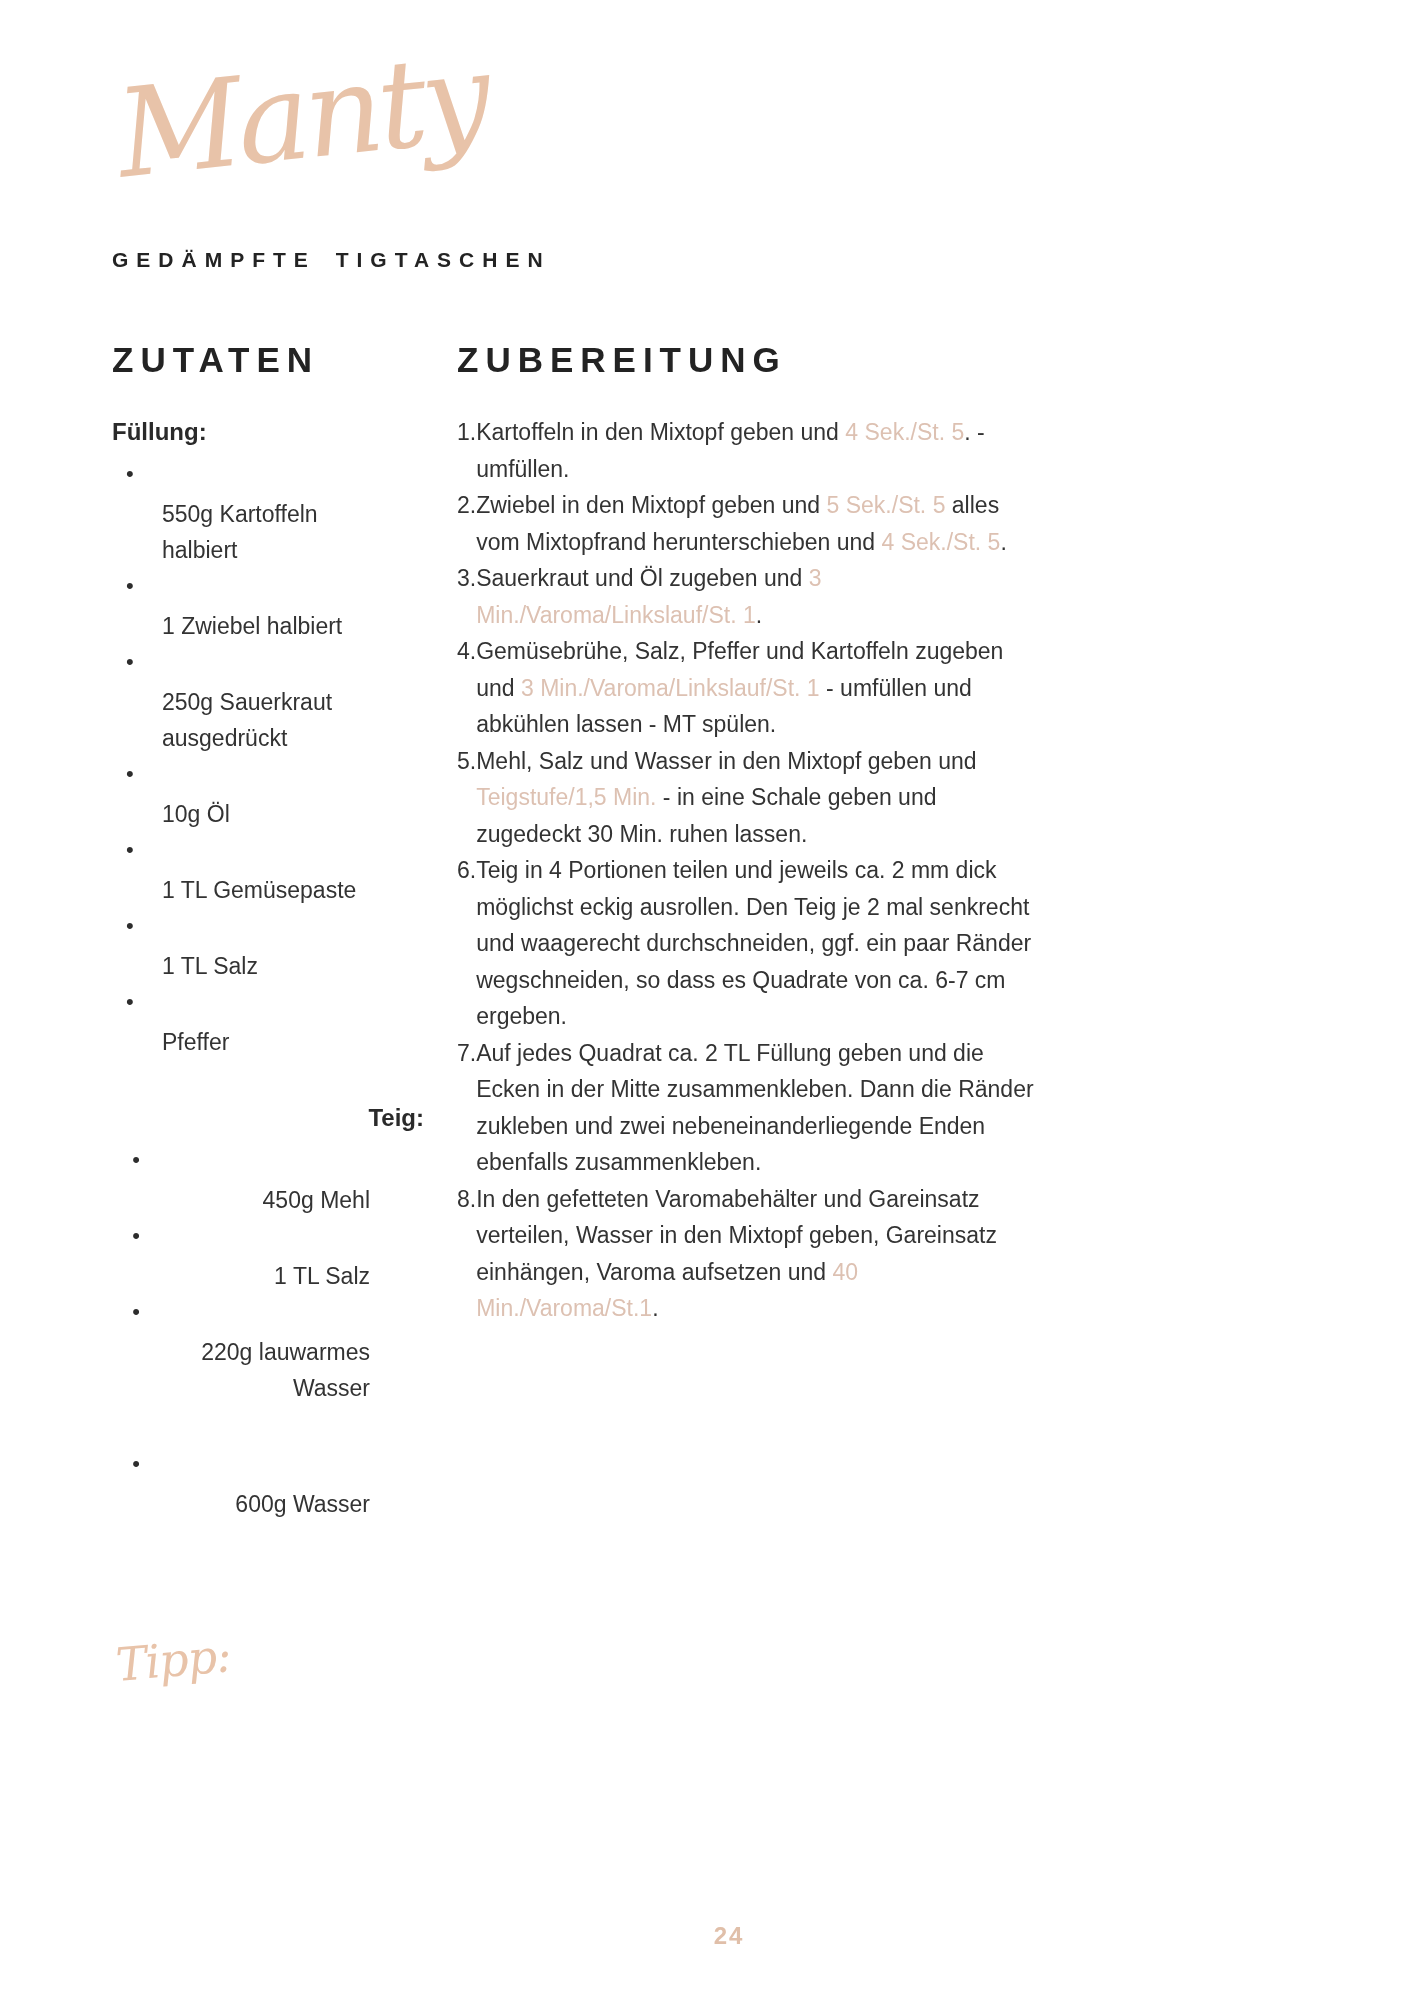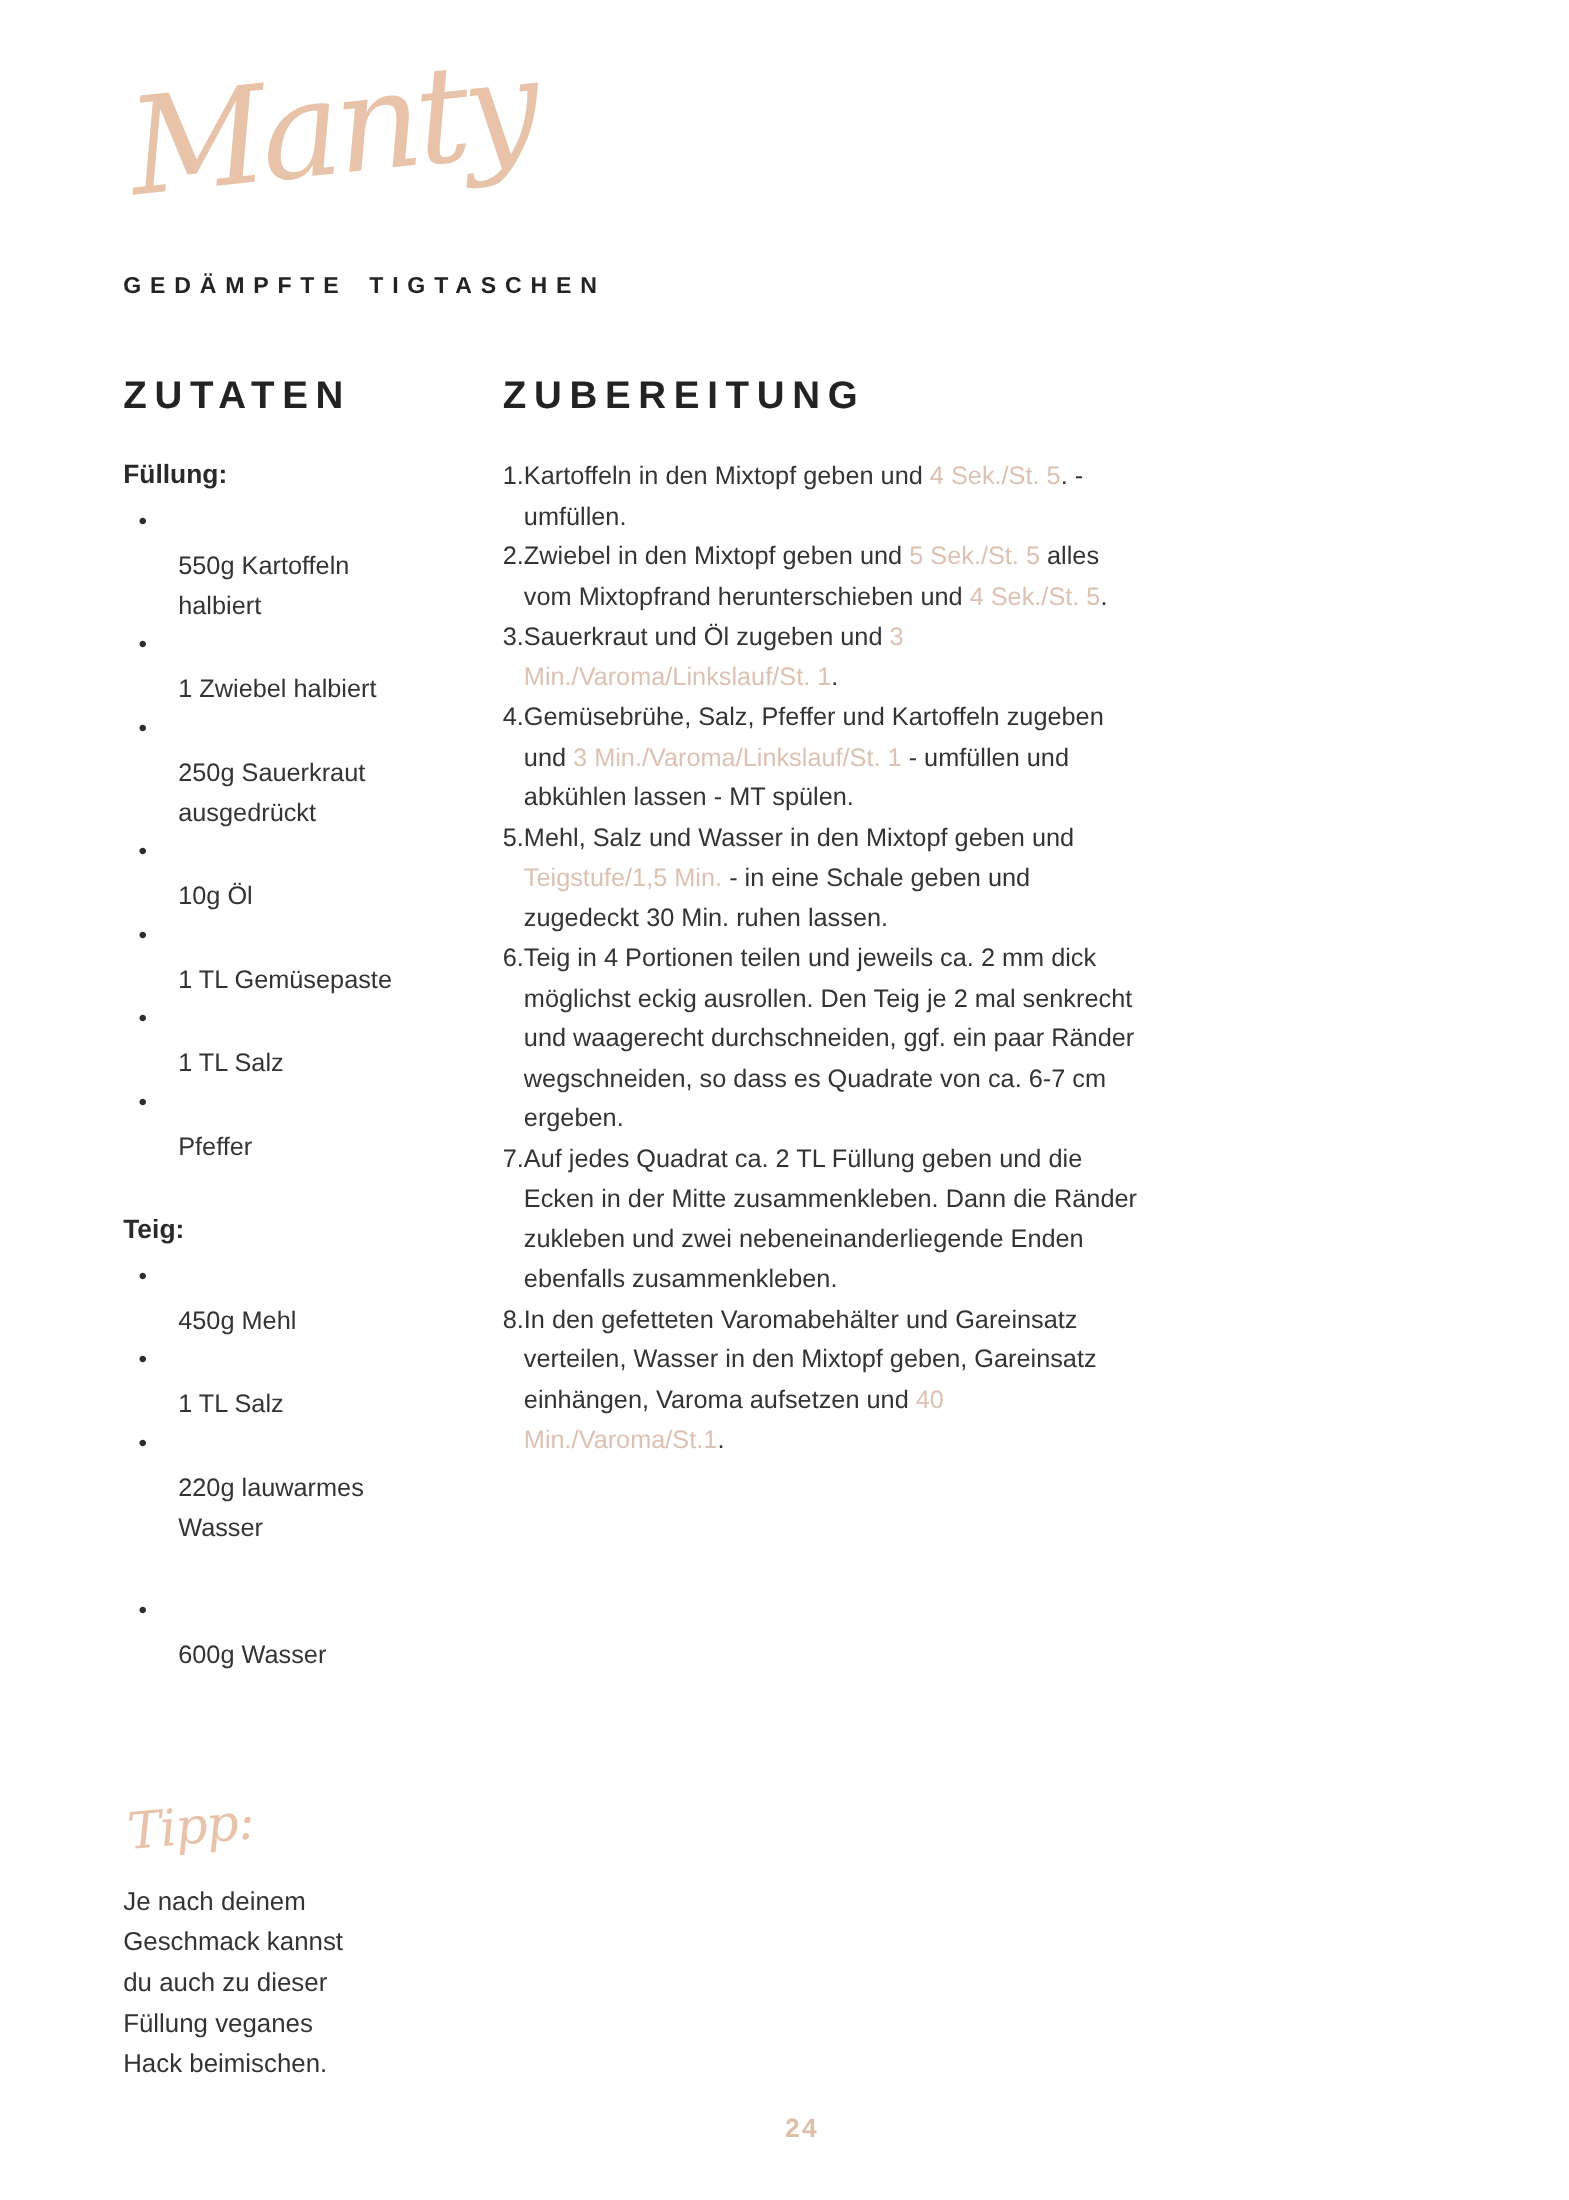--- a/index.html
+++ b/index.html
@@ -30,21 +30,21 @@
   .col-left{width:312px;flex:0 0 312px;}
   .col-right{width:585px;flex:0 0 585px;margin-left:33px;}
   .col-heading{
     font-size:35px;font-weight:700;letter-spacing:7px;word-spacing:4px;
     color:var(--ink-strong);margin-bottom:34px;
   }
   .group-label{
     font-size:24px;font-weight:600;color:#2a2a2a;margin-bottom:6px;line-height:36px;
   }
   .ing-group{margin-top:0;}
-  .ing-group + .ing-group{margin-top:40px;}
+  .ing-group + .ing-group{margin-top:40px;text-align:right;}
   ul.ing-list{list-style:none;}
   ul.ing-list li{
     display:flex;align-items:flex-start;
     font-size:23px;line-height:36px;color:var(--ink);
   }
   ul.ing-list .bullet{
     flex:0 0 14px;margin-left:14px;margin-right:22px;font-size:22px;line-height:36px;color:#2d2d2d;
   }
   ul.ing-list .ing-text{flex:0 1 208px;max-width:208px;margin-top:40px;}
   .tip-block{margin-top:116px;}
@@ -134,21 +134,20 @@
           <ul class="ing-list">
             <li>
               <span class="bullet">•</span>
               <span class="ing-text">600g Wasser</span>
             </li>
           </ul>
         </div>
       </div>
     <div class="tip-block">
       <div class="tip-label">Tipp:</div>
-      <div class="tip-text">Je nach deinem Geschmack kannst du auch zu dieser Füllung veganes Hack beimischen.</div>
     </div>
   </div>
 
   <div class="col-right">
     <div class="col-heading">ZUBEREITUNG</div>
     <ol class="steps">
         <li>
           <span class="num">1.</span>
           <div class="step-text"><span class="">Kartoffeln in den Mixtopf geben und </span><span class="hl">4 Sek./St. 5</span><span class="">. - umfüllen.</span></div>
         </li>

